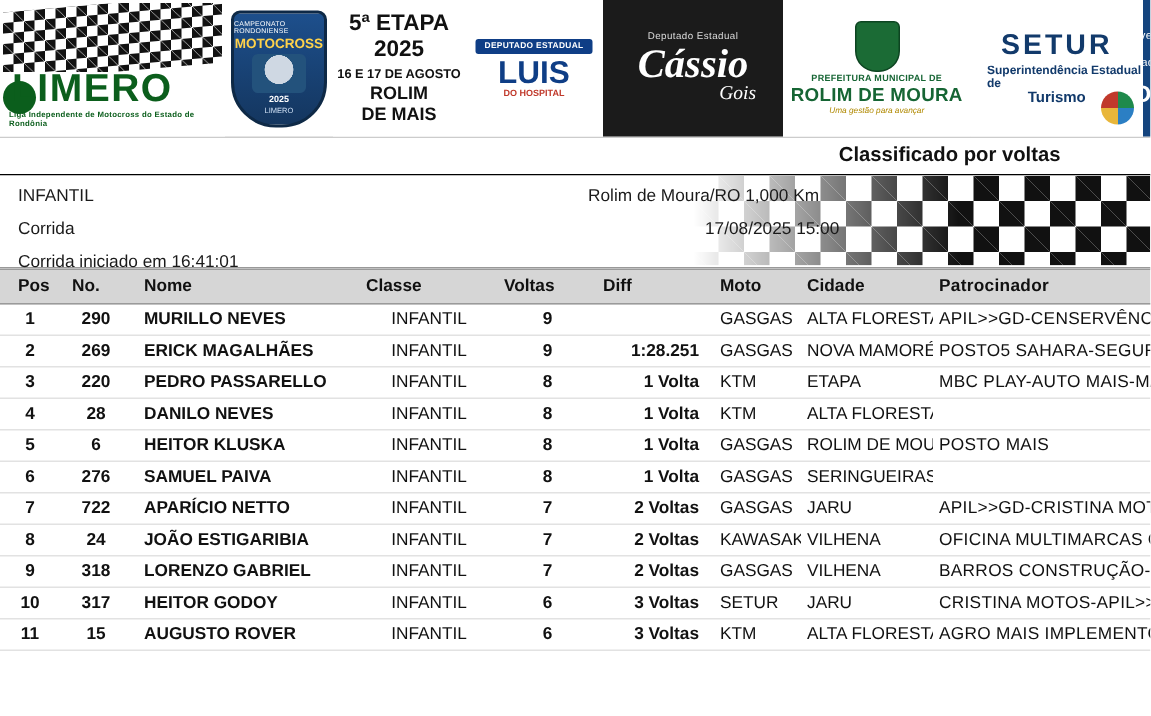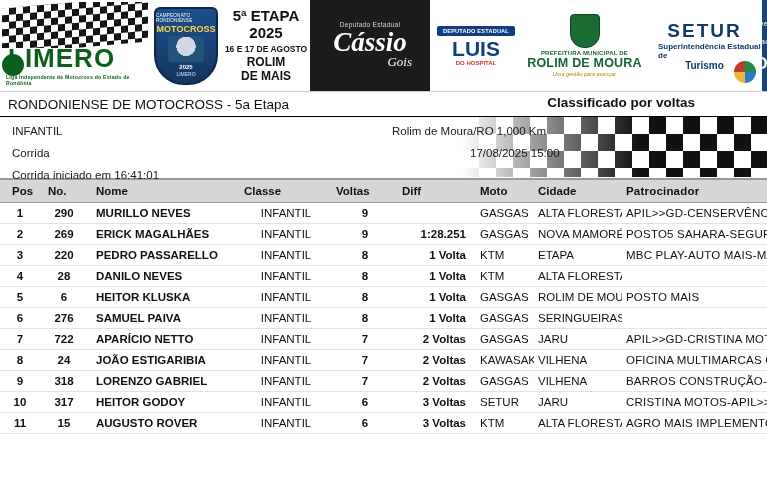--- a/index.html
+++ b/index.html
@@ -140,21 +140,21 @@
   .title-row {
     position: relative;
     height: 25px;
     border-bottom: 1px solid #000;
     display: flex;
     align-items: center;
     padding: 0 8px;
   }
   .title-left { font-size: 13.5px; color:#111; }
   .title-right {
-    position:absolute; right: 72px; top: 3px;
+    position:absolute; right: 60px; top: 3px;
     font-size: 13.5px; font-weight: bold; color:#111;
   }
 
   
   .info {
     position: relative;
     height: 62px;
     border-bottom: 1px solid #999;
     background: #fff;
   }
@@ -249,30 +249,30 @@
     <div class="banner-cell etapa-cell">
       <div class="etapa">
         <div class="l1">5ª ETAPA</div>
         <div class="l2">2025</div>
         <div class="l3">16 E 17 DE AGOSTO</div>
         <div class="l4">ROLIM</div>
         <div class="l5">DE MAIS</div>
       </div>
     </div>
 
+    <div class="banner-cell luis-cell">
+      <div class="luis-badge">DEPUTADO ESTADUAL</div>
+      <div class="luis-name">LUIS</div>
+      <div class="luis-sub">DO HOSPITAL</div>
+    </div>
+
     <div class="banner-cell cassio-cell">
       <div class="cassio-top">Deputado Estadual</div>
       <div class="cassio-name">Cássio</div>
       <div class="cassio-sub">Gois</div>
-    </div>
-
-    <div class="banner-cell luis-cell">
-      <div class="luis-badge">DEPUTADO ESTADUAL</div>
-      <div class="luis-name">LUIS</div>
-      <div class="luis-sub">DO HOSPITAL</div>
     </div>
 
     <div class="banner-cell pref-cell">
       <div class="pref-shield"></div>
       <div class="pref-l1">PREFEITURA MUNICIPAL DE</div>
       <div class="pref-l2">ROLIM DE MOURA</div>
       <div class="pref-l3">Uma gestão para avançar</div>
     </div>
 
     <div class="banner-cell setur-cell">
@@ -283,21 +283,20 @@
     </div>
 
     <div class="banner-cell ro-cell">
       <div class="ro-l1">Governo do Estado de</div>
       <div class="ro-l2">RONDÔNIA</div>
     </div>
 
   </div>
 
   <div class="title-row">
-    <div class="title-left">RONDONIENSE DE MOTOCROSS - 5a Etapa</div>
     <div class="title-right">Classificado por voltas</div>
   </div>
 
   <div class="info">
     <div class="info-flag"></div>
     <div class="info-line info-cat">INFANTIL</div>
     <div class="info-line info-loc">Rolim de Moura/RO 1,000 Km</div>
     <div class="info-line info-type">Corrida</div>
     <div class="info-line info-date">17/08/2025 15:00</div>
     <div class="info-line info-start">Corrida iniciado em 16:41:01</div>

